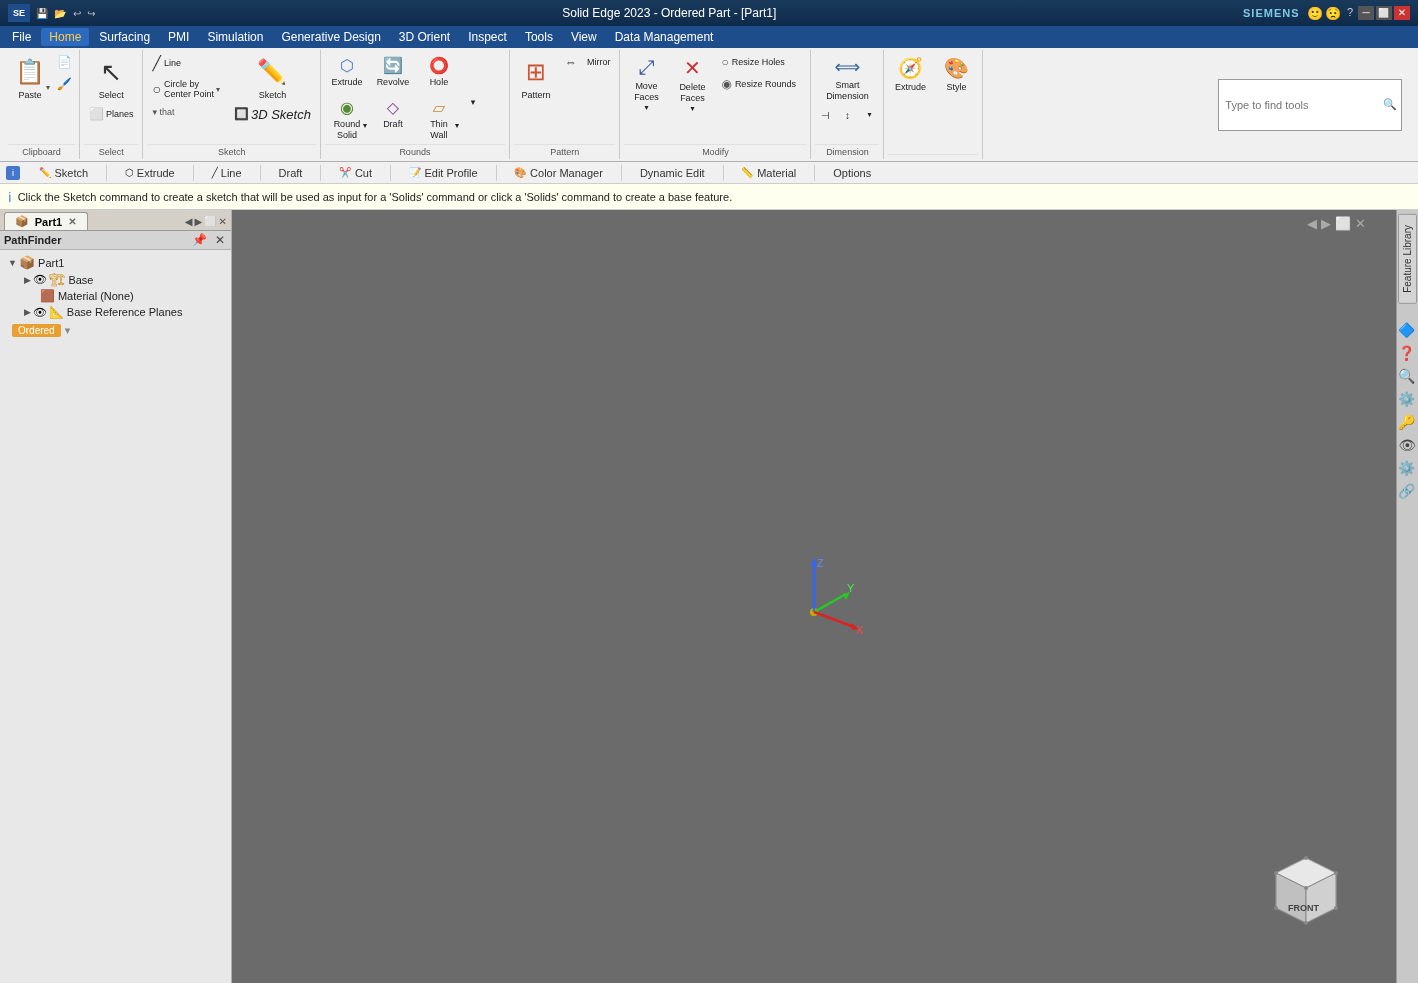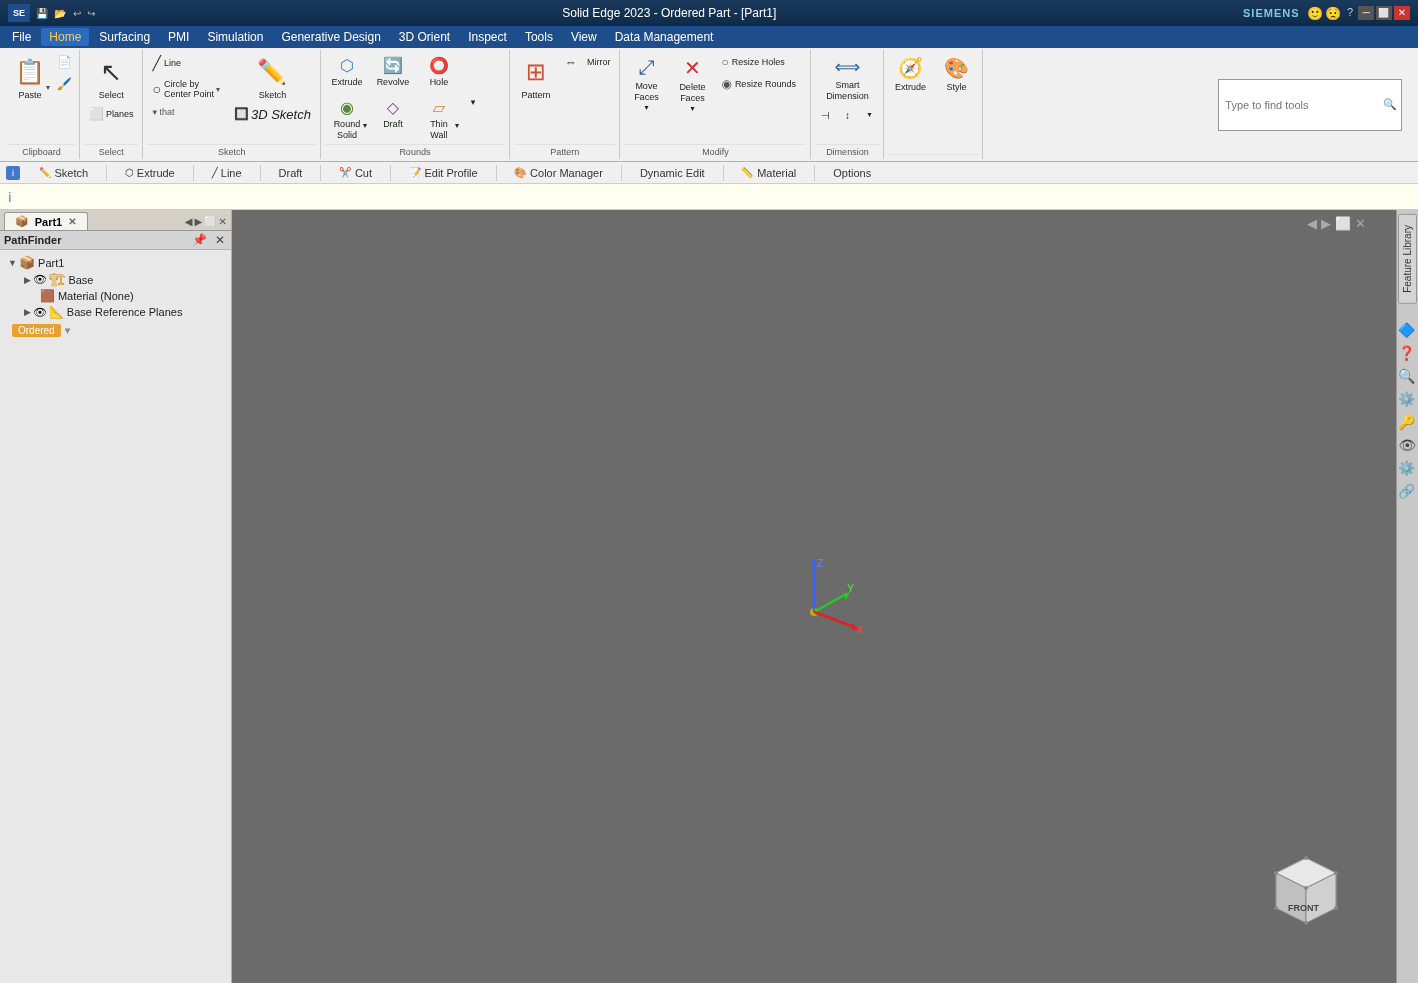--- a/index.html
+++ b/index.html
@@ -396,20 +396,21 @@
     <span>Material</span>
   </div>
   <div class="mode-separator"></div>
   <div class="mode-btn">
     <span>Options</span>
   </div>
 </div>
 
 <div id="statusmsg">
   <span class="info-icon">ℹ</span>
+  <span>Click the Sketch command to create a sketch that will be used as input for a 'Solids' command or click a 'Solids' command to create a base feature.</span>
 </div>
 
 <div style="display:flex; height:calc(983px - 26px - 22px - 82px - 22px - 26px - 22px); position:relative;">
 
   <div id="pathfinder">
 
     <div id="part-tab-bar">
       <div class="part-tab active">
         <span style="font-size:11px;">📦</span>
         <span>Part1</span>

